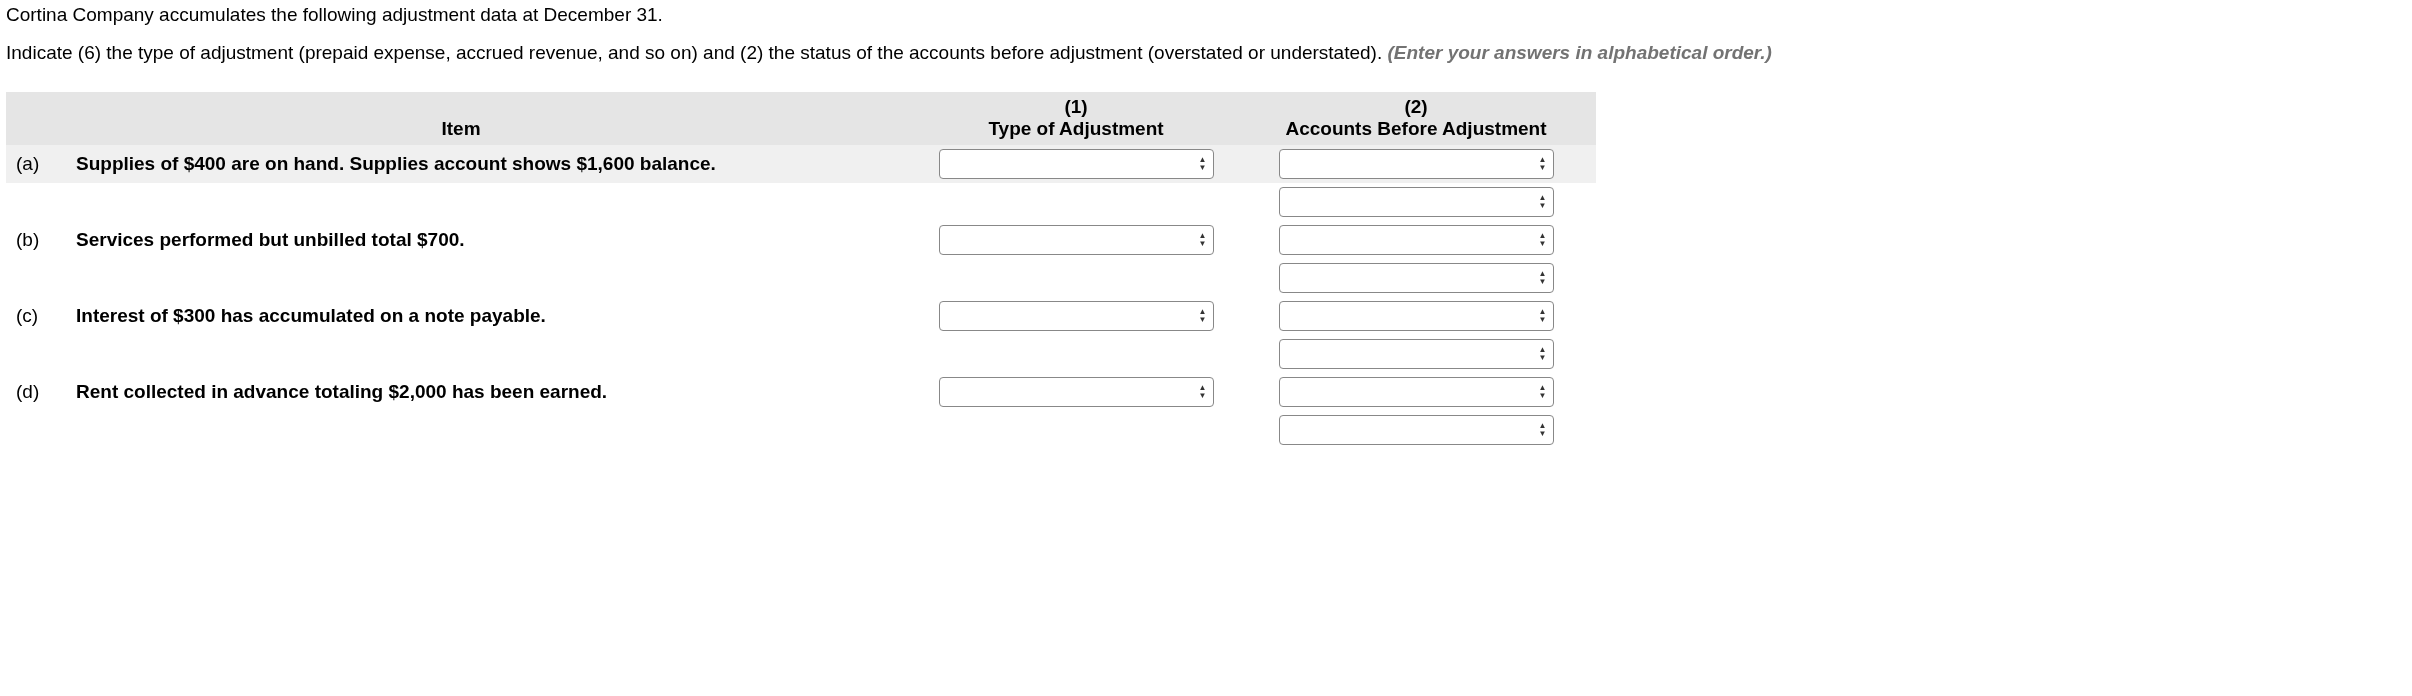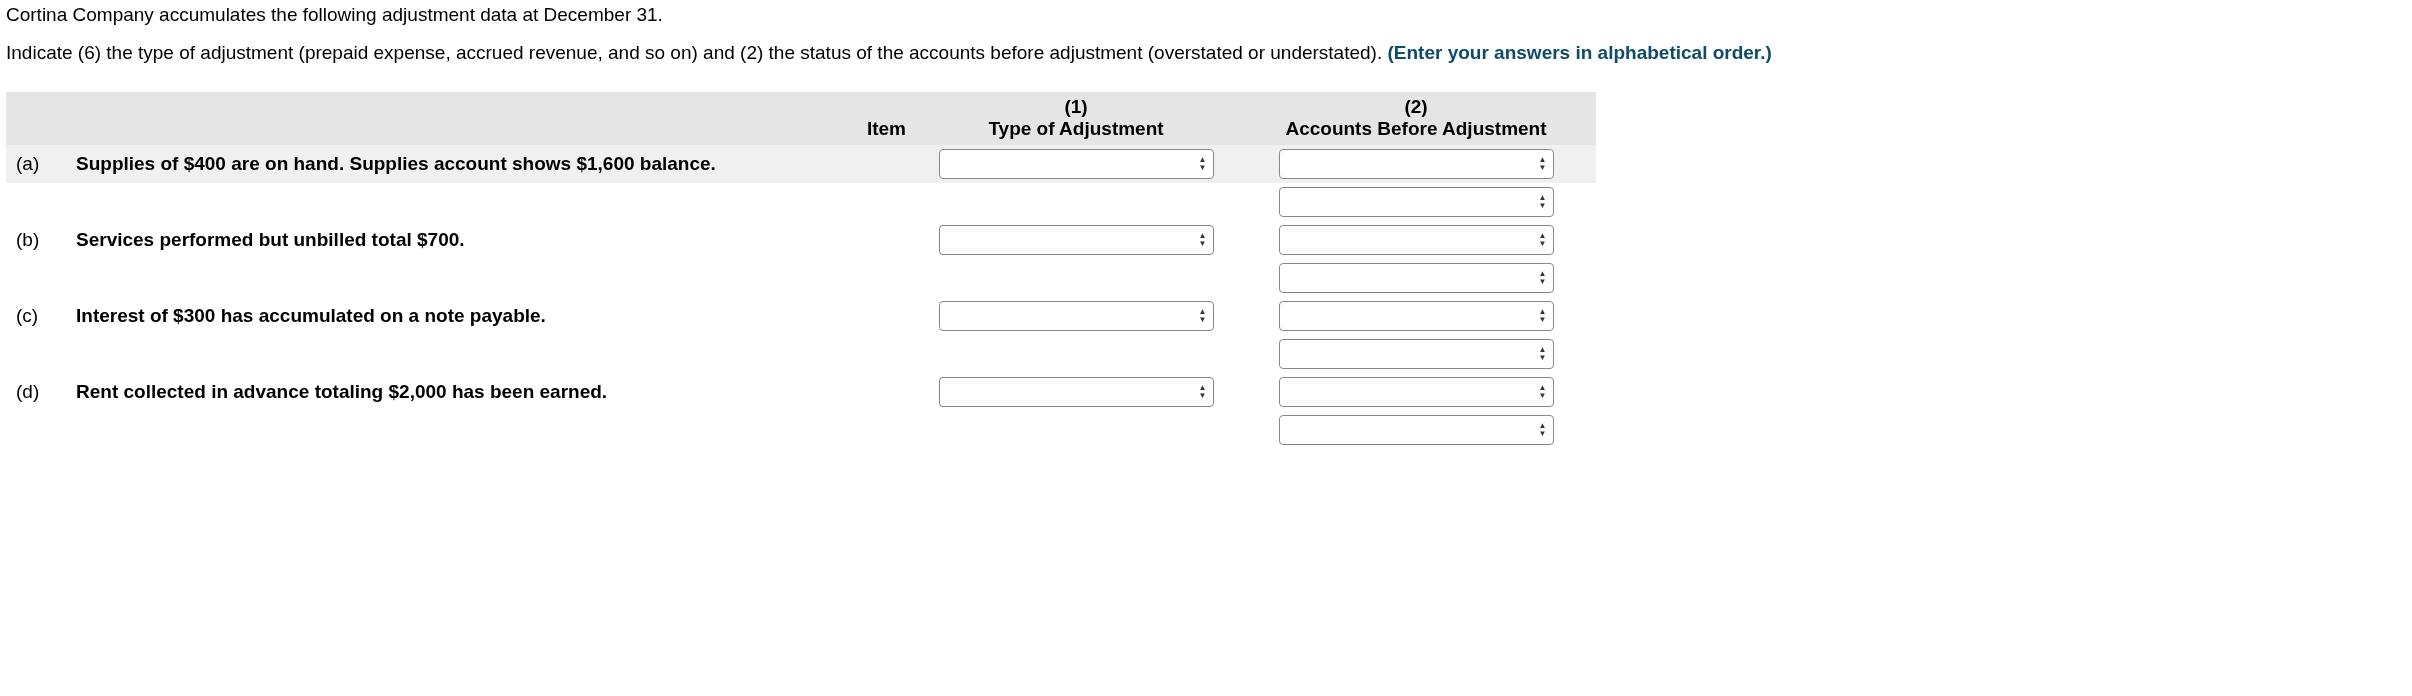--- a/index.html
+++ b/index.html
@@ -15,42 +15,43 @@
     padding: 4px 6px;
   }
   .intro {
     margin-bottom: 14px;
   }
   .instruction {
     margin-bottom: 26px;
     line-height: 1.35;
   }
   .red-italic {
-    color: #0c4a6e;
+    color: #737373;
+    font-style: italic;
     font-weight: bold;
   }
   table.worksheet {
     border-collapse: collapse;
     width: 1590px;
   }
   table.worksheet td, table.worksheet th {
     padding: 4px 10px;
     vertical-align: middle;
   }
   .header-row td {
     background-color: #e5e5e5;
     font-weight: bold;
     text-align: center;
     vertical-align: bottom;
     line-height: 1.2;
     padding-top: 6px;
     padding-bottom: 6px;
   }
   .header-row td.item-hdr {
-    text-align: right;
+    text-align: center;
     vertical-align: bottom;
     margin-left: 8px;
   }
   .shaded {
     background-color: #f0f0f0;
   }
   .row-label {
     width: 40px;
     padding-right: 0;
   }

